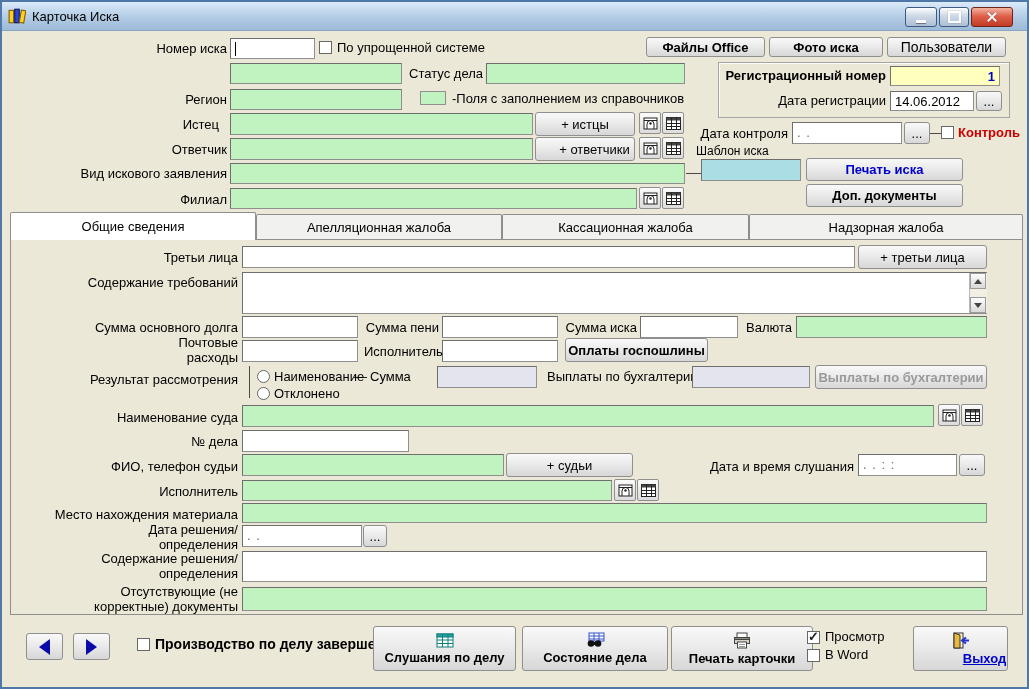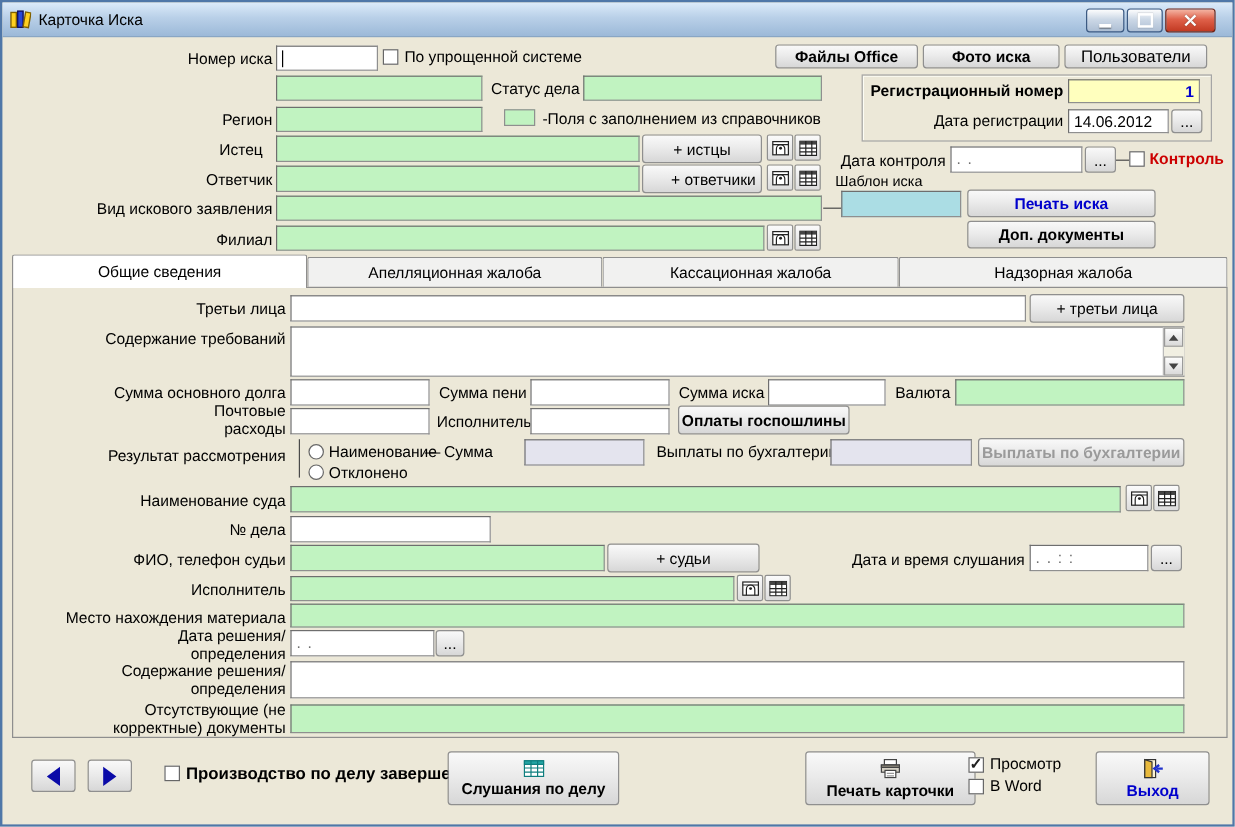--- a/index.html
+++ b/index.html
@@ -31,21 +31,21 @@
   .yellow{background:#ffffbe;color:#0000cc;font-weight:bold;text-align:right;}
   .cyan{background:#abdde4;}
   .disabled-f{background:#e4e4ee;}
   .mask{color:#6e6e6e;letter-spacing:1px;}
   .btn{position:absolute;display:flex;align-items:center;justify-content:center;
        background:linear-gradient(#f9f9f9,#ebebeb 45%,#d7d7d7);border:1px solid #8f8f8f;border-radius:3px;
        box-sizing:border-box;font-size:13px;cursor:default;text-align:center;}
   .btn.col{flex-direction:column;gap:2px;}
   .blue-text{color:#0000cc;}
   .gray-text{color:#9a9a9a;}
-  .underline{}
+  .underline{text-decoration:underline;padding-left:48px;}
   .iconbtn{position:absolute;width:22px;height:22px;display:flex;align-items:center;justify-content:center;
        background:linear-gradient(#fbfbfb,#dcdcdc);border:1px solid #8f8f8f;border-radius:2px;box-sizing:border-box;}
   .chk{position:absolute;width:13px;height:13px;background:#fff;border:1px solid #676767;box-sizing:border-box;}
   .chk.checked::after{content:"✓";position:absolute;left:0px;top:-3px;font-size:13px;font-weight:bold;color:#222;}
   .radio{position:absolute;width:13px;height:13px;border:1px solid #676767;border-radius:50%;background:#fff;box-sizing:border-box;}
   .groupbox{position:absolute;border:1px solid #a5a5a5;box-shadow:1px 1px 0 #fdfdf5 inset;}
   .line{position:absolute;background:#4a4a4a;}
   .swatch{position:absolute;background:#c1f3c1;border:1px solid #8f8f8f;box-sizing:border-box;}
   
   .tab{position:absolute;box-sizing:border-box;border:1px solid #8e8e8e;border-bottom:none;
@@ -340,20 +340,33 @@
     <svg width="18" height="15" viewBox="0 0 18 15">
         <rect x="1" y="1" width="16" height="13" fill="#fff" stroke="#0e7e7e"></rect>
         <rect x="1" y="1" width="16" height="3" fill="#22a3a3" stroke="#0e7e7e"></rect>
         <line x1="1" y1="7" x2="17" y2="7" stroke="#0e7e7e"></line>
         <line x1="1" y1="10.5" x2="17" y2="10.5" stroke="#0e7e7e"></line>
         <line x1="6.5" y1="1" x2="6.5" y2="14" stroke="#0e7e7e"></line>
         <line x1="12" y1="1" x2="12" y2="14" stroke="#0e7e7e"></line>
       </svg>
     <span>Слушания по делу</span>
   </div>
+  <div class="btn col b" style="left:520px;top:624px;width:146px;height:45px;">
+    <svg width="20" height="16" viewBox="0 0 20 16">
+        <rect x="4" y="1" width="15" height="8" fill="#fff" stroke="#3355cc"></rect>
+        <line x1="4" y1="4" x2="19" y2="4" stroke="#3355cc"></line>
+        <line x1="4" y1="7" x2="19" y2="7" stroke="#3355cc"></line>
+        <line x1="9" y1="1" x2="9" y2="9" stroke="#3355cc"></line>
+        <line x1="14" y1="1" x2="14" y2="9" stroke="#3355cc"></line>
+        <circle cx="6" cy="11.5" r="3.3" fill="#111"></circle>
+        <circle cx="13" cy="11.5" r="3.3" fill="#111"></circle>
+        <rect x="8" y="10" width="3" height="3" fill="#111"></rect>
+      </svg>
+    <span>Состояние дела</span>
+  </div>
   <div class="btn col b" style="left:669px;top:624px;width:142px;height:45px;">
     <svg width="20" height="17" viewBox="0 0 20 17">
         <rect x="5" y="1" width="10" height="4.5" fill="#fff" stroke="#444"></rect>
         <rect x="2.5" y="5.5" width="15" height="6" fill="#d6d2c6" stroke="#444"></rect>
         <rect x="2.5" y="5.5" width="15" height="2" fill="#8f8a7c" stroke="#444"></rect>
         <rect x="5.5" y="10" width="9" height="6" fill="#fff" stroke="#444"></rect>
         <line x1="7" y1="12.5" x2="13" y2="12.5" stroke="#999"></line>
         <line x1="7" y1="14.5" x2="13" y2="14.5" stroke="#999"></line>
       </svg>
     <span>Печать карточки</span>

